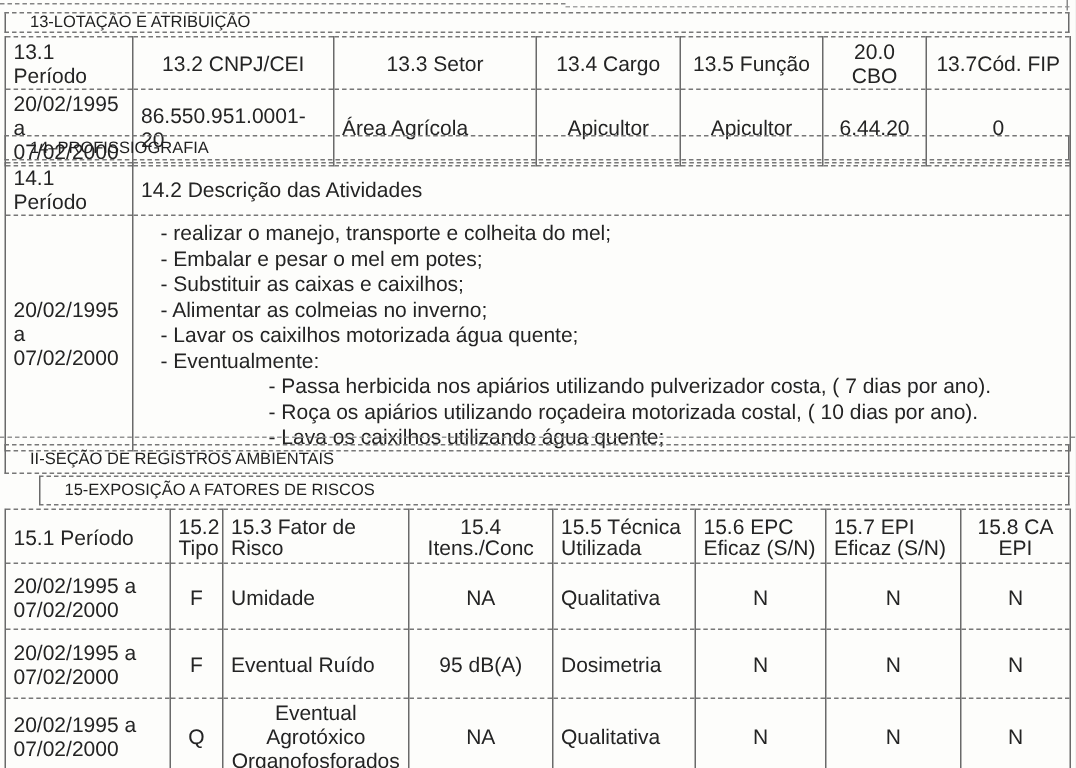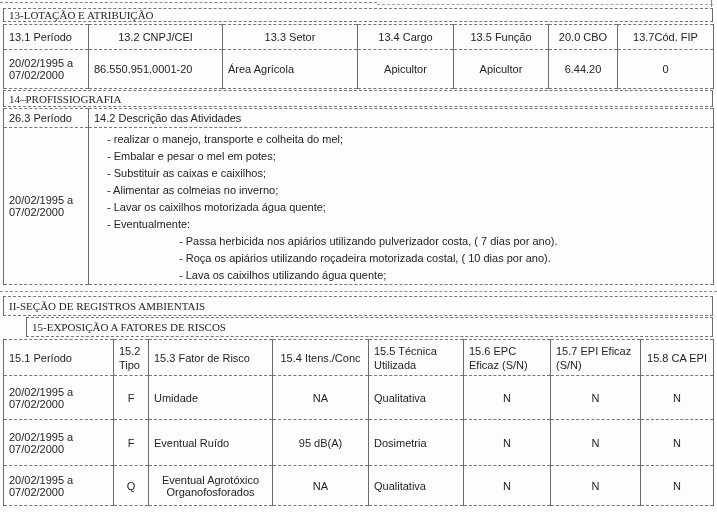--- a/index.html
+++ b/index.html
@@ -5,27 +5,27 @@
   html,body{margin:0;padding:0;background:#e9e9e9;}
   #doc{
     position:relative;width:717px;height:512px;overflow:hidden;
     background:#fdfdfb;color:#262626;
     font-family:"Liberation Sans",sans-serif;font-size:11px;
   }
   .box{position:absolute;left:3px;width:710px;box-sizing:border-box;}
   .sec-title{
     box-sizing:border-box;border:1px solid #6a6a6a;
     border-top:1px dashed #777;border-bottom:1px dashed #777;
-    padding:0 5px;color:#1f1f1f;overflow:hidden;white-space:nowrap;font-family:Liberation Serif, serif;
+    padding:0 16px;color:#1f1f1f;overflow:hidden;white-space:nowrap;
   }
   table{border-collapse:collapse;table-layout:fixed;width:100%;}
   td{
     box-sizing:border-box;border:1px solid #6a6a6a;
     border-top:1px dashed #777;border-bottom:1px dashed #777;
-    padding:1px 5px;font-size:11px;color:#242424;vertical-align:middle;overflow:hidden;
+    padding:1px 5px;font-size:14px;color:#242424;vertical-align:middle;overflow:hidden;
   }
   .al{text-align:left}.ac{text-align:center}
   
   #box13{top:8px;}
   #box13 .sec-title{height:14px;line-height:13px;}
   #box13 table{margin-top:2px;}
   #box13 tr.hdr td{height:25px;}
   #box13 tr.dat td{height:39px;}
   
   #box14{top:90px;}
@@ -97,21 +97,21 @@
 
   <div class="box" id="box14">
     <div class="sec-title">14–PROFISSIOGRAFIA</div>
     <table>
       <colgroup>
           <col style="width:85px">
           <col style="width:625px">
         </colgroup>
       <tbody>
           <tr class="hdr">
-        <td class="al">26.3 Período</td>
+        <td class="al">14.1 Período</td>
         <td class="al">14.2 Descrição das Atividades</td>
       </tr>
       <tr class="body">
         <td class="al">20/02/1995 a 07/02/2000</td>
         <td class="desc">
           <div class="act-line">- realizar o manejo, transporte e colheita do mel;</div>
           <div class="act-line">- Embalar e pesar o mel em potes;</div>
           <div class="act-line">- Substituir as caixas e caixilhos;</div>
           <div class="act-line">- Alimentar as colmeias no inverno;</div>
           <div class="act-line">- Lavar os caixilhos motorizada água quente;</div>

